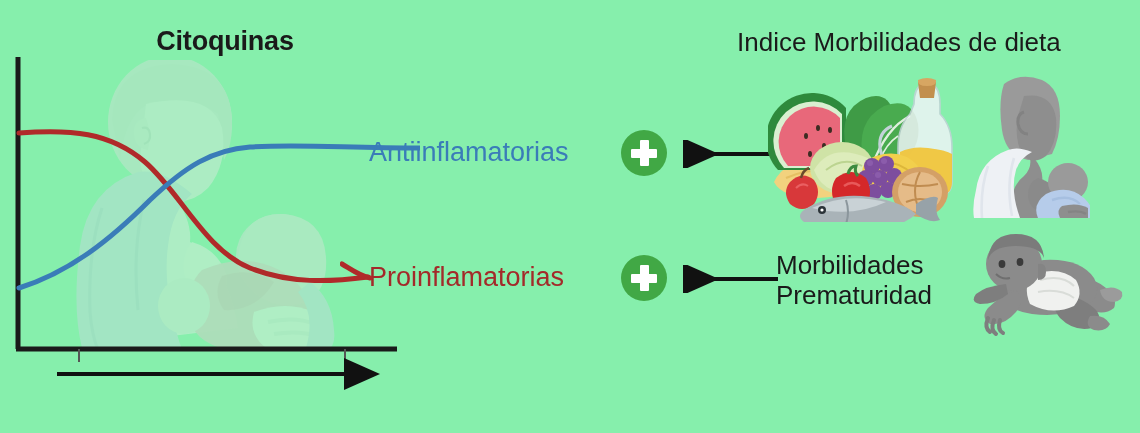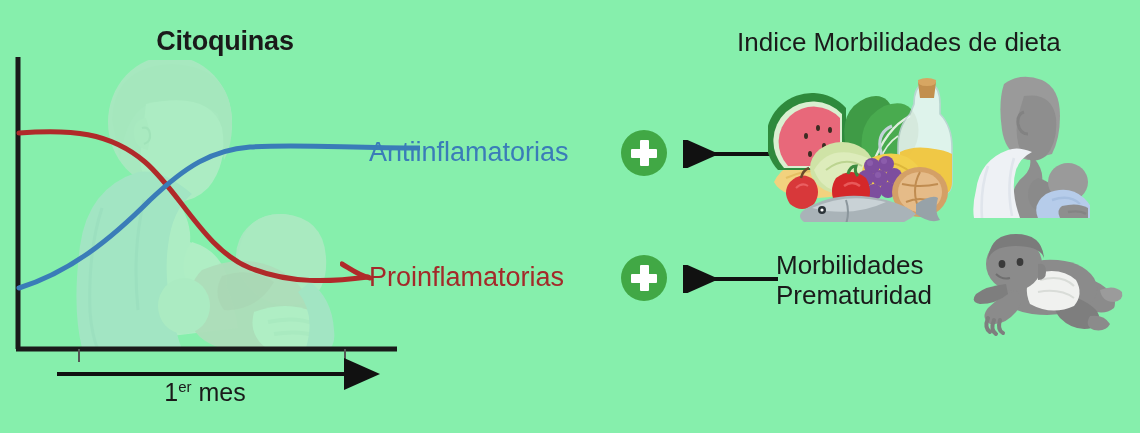--- a/index.html
+++ b/index.html
@@ -180,21 +180,20 @@
       <defs>
         <marker id="arrowRight" markerWidth="10" markerHeight="10" refX="1" refY="4" orient="auto" markerUnits="strokeWidth">
           <path d="M0,0 L9,4 L0,8 Z" fill="#111111"></path>
         </marker>
       </defs>
       <line x1="57" y1="374" x2="348" y2="374" stroke="#111111" stroke-width="4" marker-end="url(#arrowRight)"></line>
     </svg>
 
     <div id="chart-title">Citoquinas</div>
 
-    <div id="x-axis-caption"><span>1</span><sup>er</sup><span> mes</span></div>
   </div>
 
   <div class="series-label" id="label-anti">Antiinflamatorias</div>
 
   <div class="series-label" id="label-pro">Proinflamatorias</div>
 
   <svg class="abs" style="left:340px; top:258px;" width="34" height="34" viewBox="0 0 34 34">
     <path d="M2 6 C 12 12, 20 18, 30 20" fill="none" stroke="#b02a2a" stroke-width="5" stroke-linecap="round"></path>
   </svg>
 

